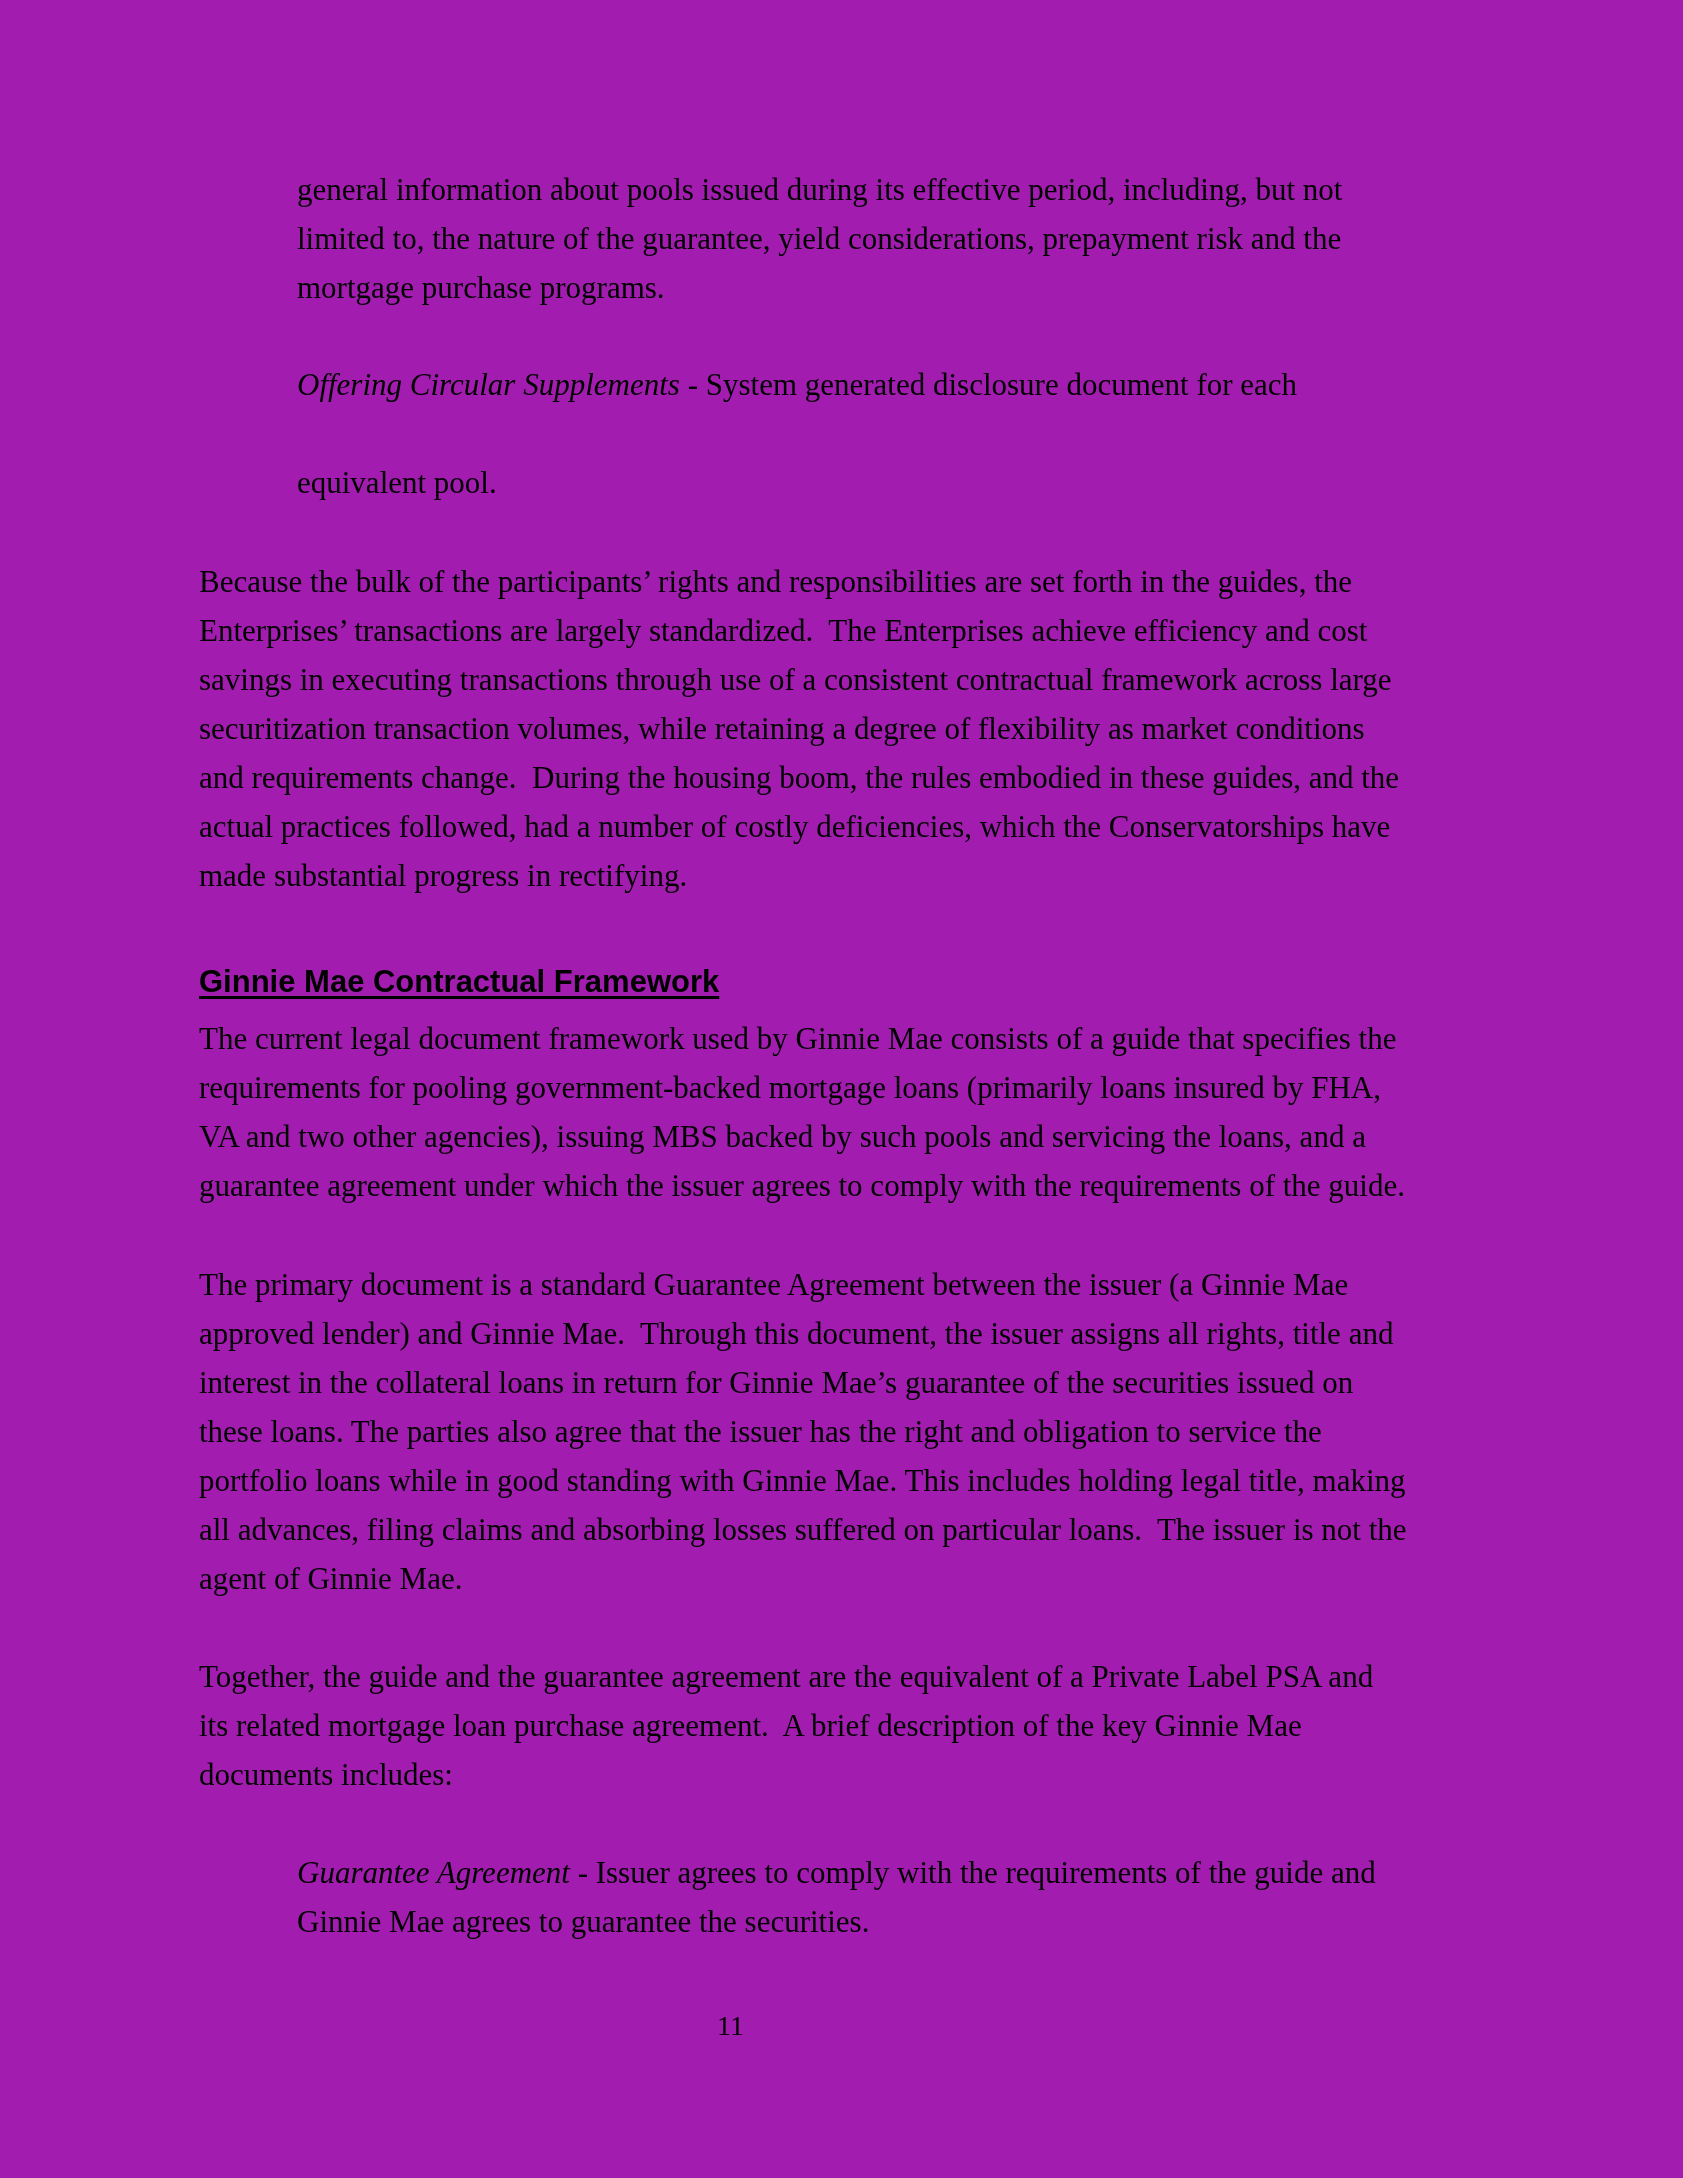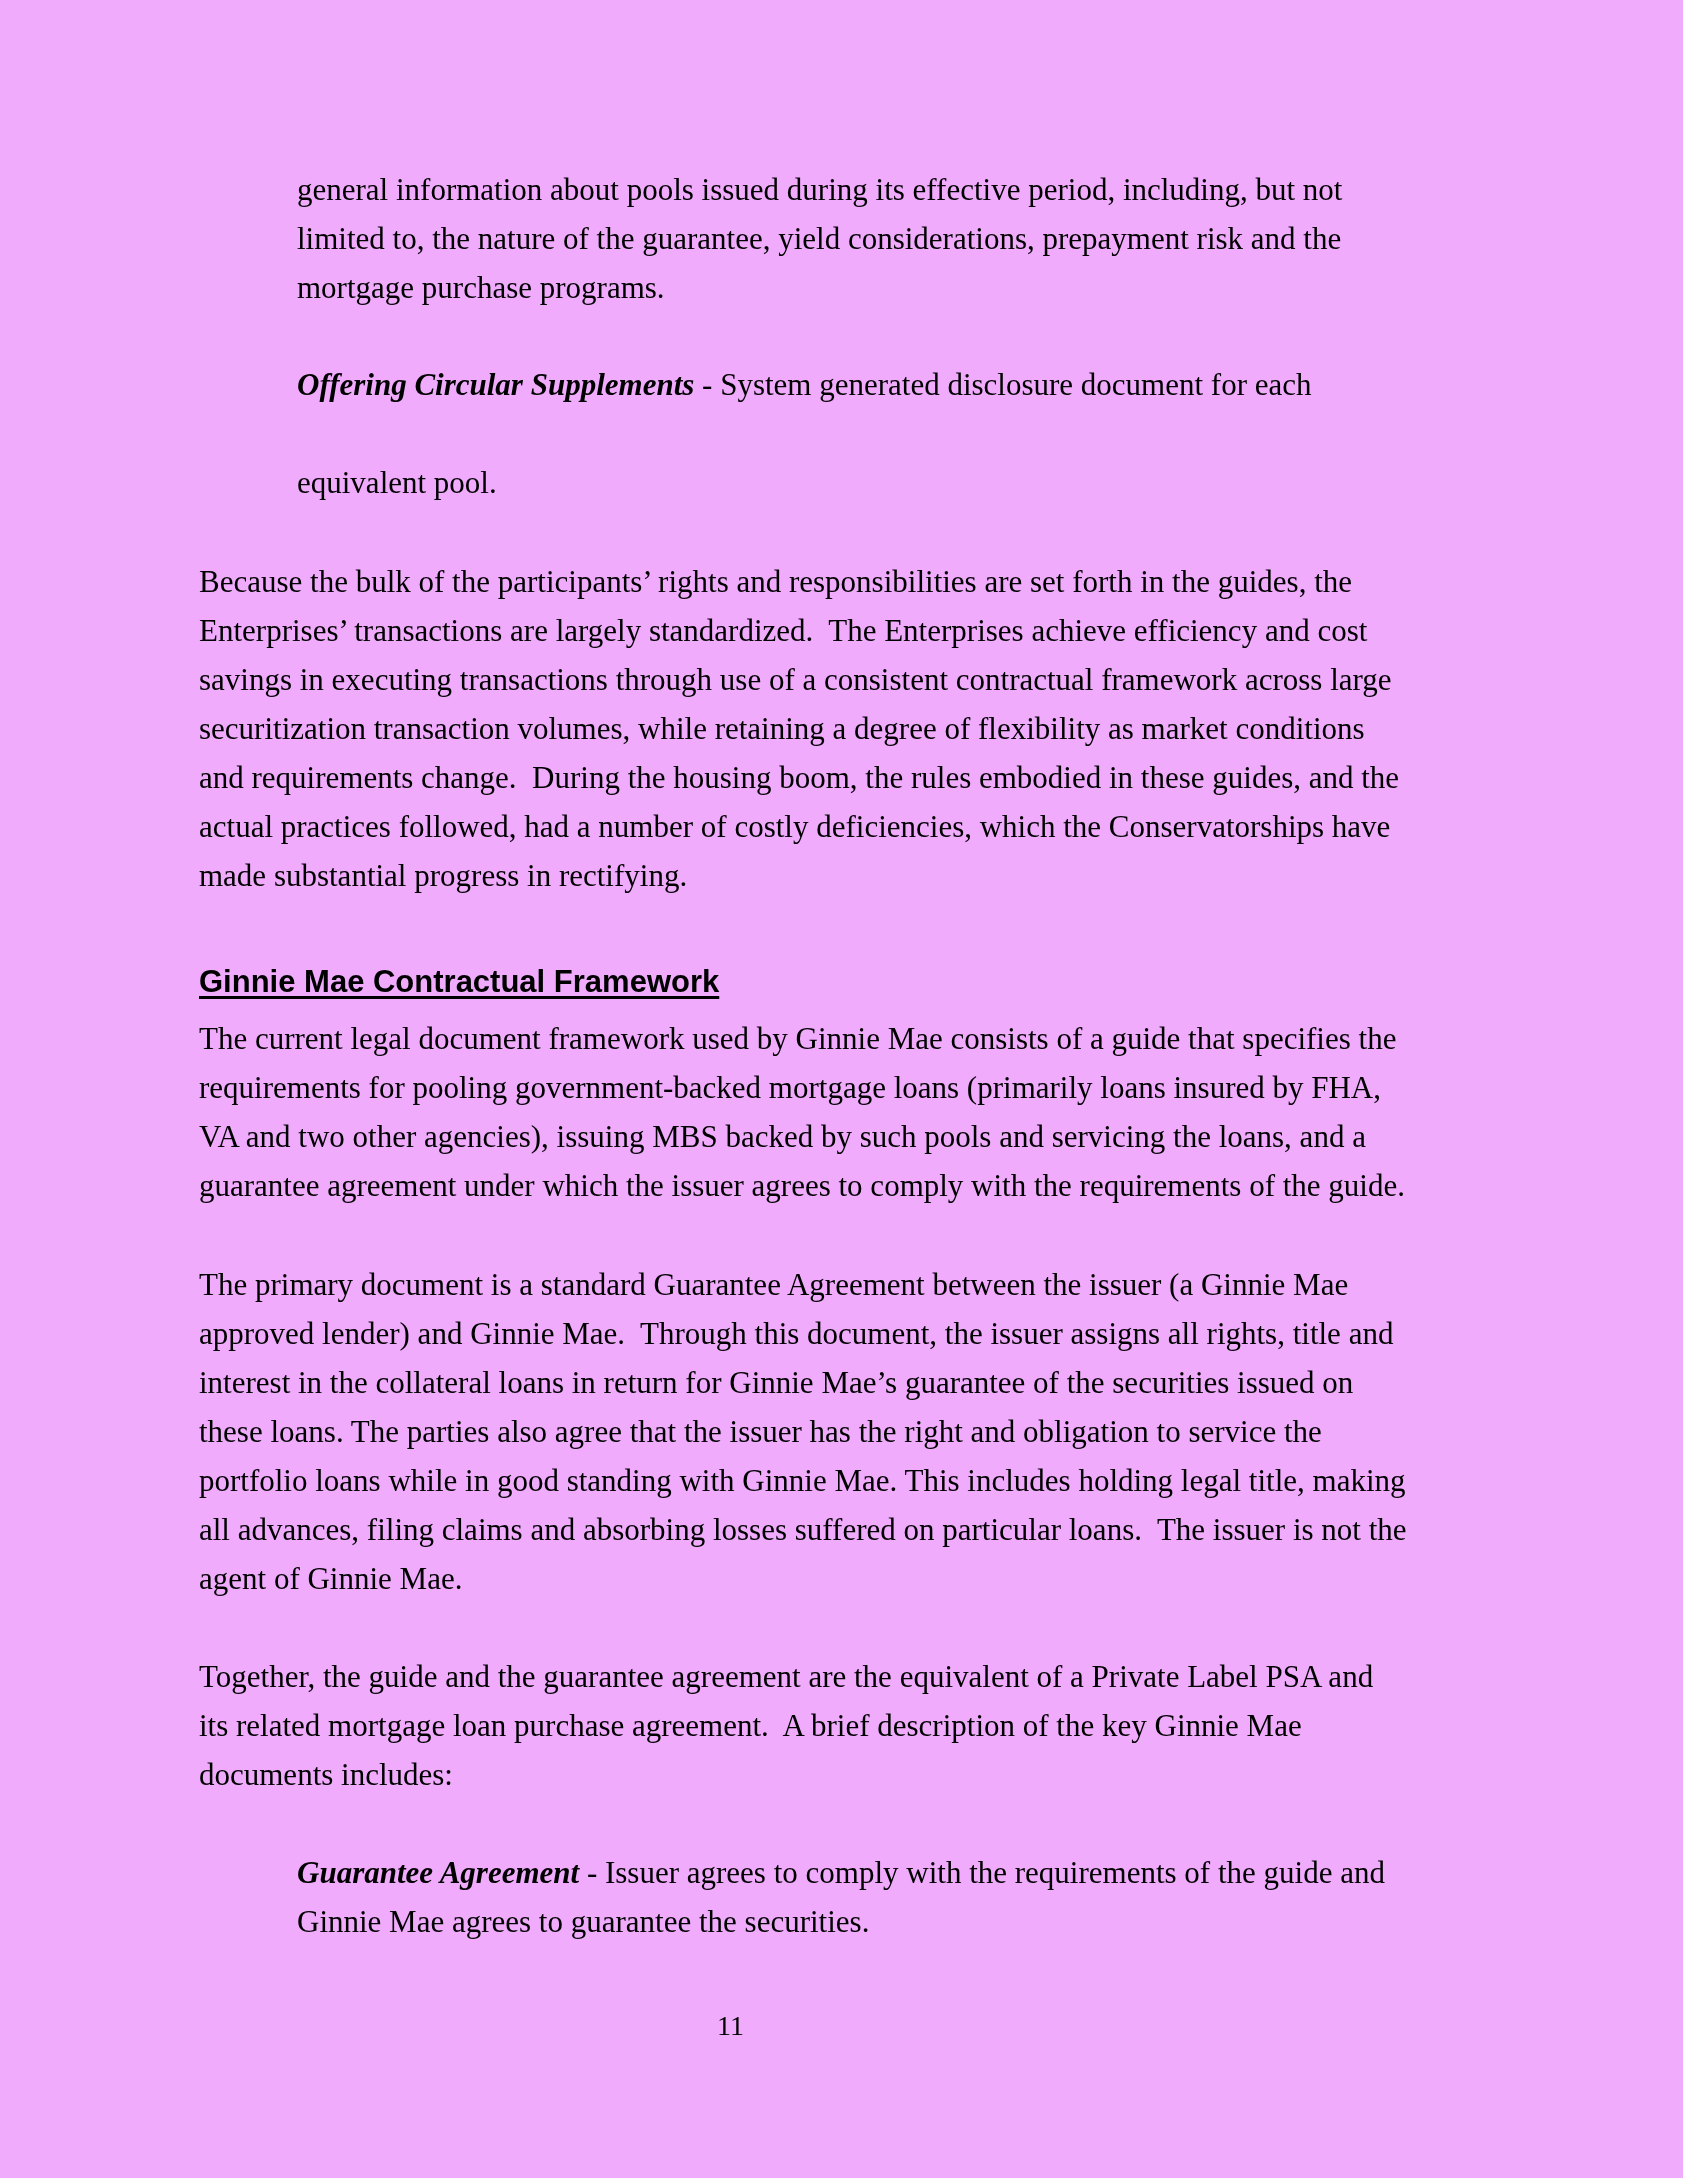--- a/index.html
+++ b/index.html
@@ -1,29 +1,29 @@
 <!DOCTYPE html>
 <html><head>
   <meta charset="utf-8">
   <style>
     html, body { margin: 0; padding: 0; background: #ffffff; }
     body { width: 1683px; height: 2178px; position: relative; overflow: hidden; }
-    .page { position: absolute; left: 0; top: 0; width: 1683px; height: 2178px; background: #f0abfc; }
+    .page { position: absolute; left: 0; top: 0; width: 1683px; height: 2178px; background: #a21caf; }
     .line {
       position: absolute;
       font-family: "Liberation Serif", "DejaVu Serif", serif;
       font-size: 31px;
       line-height: 36px;
       color: #000;
       white-space: pre;
       margin: 0;
     }
     .ind { left: 297px; }
     .body { left: 199px; text-align: center; }
-    .term { font-weight: bold; font-style: italic; }
+    .term { font-weight: normal; font-style: italic; }
     .heading {
       position: absolute; left: 199px;
       font-family: Liberation Sans, sans-serif;
       font-size: 31px; line-height: 36px; font-weight: bold;
       text-decoration: underline; text-decoration-thickness: 3px; text-underline-offset: 4px;
       color: #000; white-space: pre;
     }
     .pagenum {
       position: absolute; left: 717px; top: 2010px;
       font-family: "Liberation Serif", "DejaVu Serif", serif;

